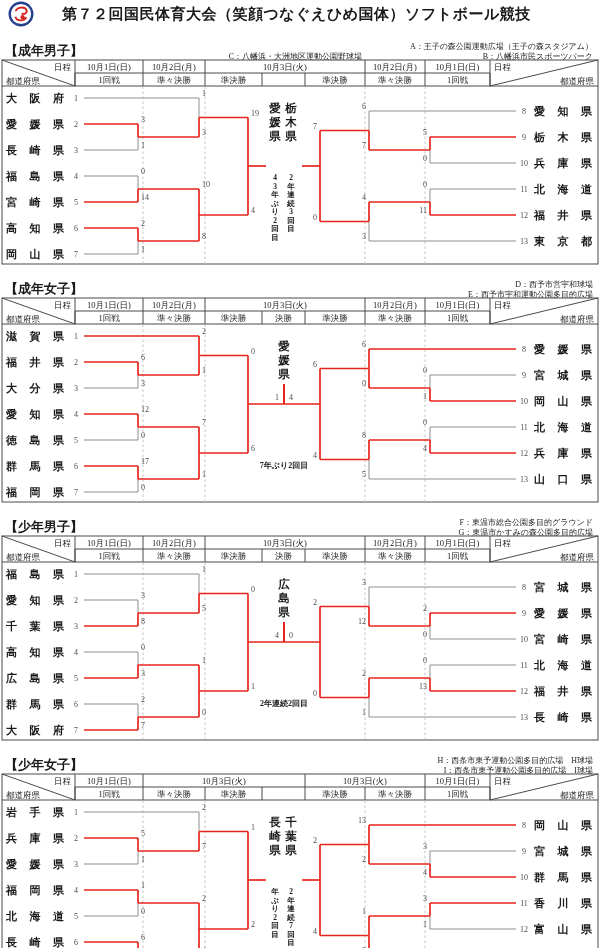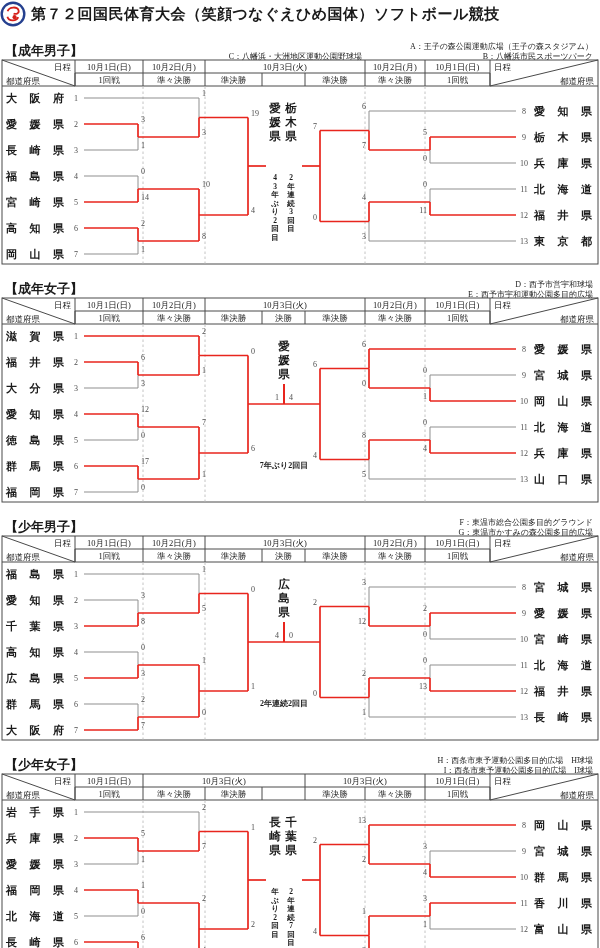--- a/index.html
+++ b/index.html
@@ -1,19 +1,19 @@
 <!DOCTYPE html>
 <html><head>
 <meta charset="utf-8">
 <style>
   html,body{margin:0;padding:0;background:#ffffff;}
   body{width:600px;height:948px;overflow:hidden;
        font-family:"Liberation Serif","DejaVu Serif",serif;color:#1a1a1a;}
   .page{width:600px;height:948px;position:relative;background:#fff;}
-  header.page-head{display:flex;align-items:center;height:28px;gap:5px;}
+  header.page-head{display:flex;align-items:center;height:28px;padding-left:8px;gap:28px;}
   header.page-head h1{font-size:15px;font-weight:600;margin:0;letter-spacing:.5px;white-space:nowrap;}
   #brackets section{display:block;height:226px;margin-top:12px;}
   #brackets svg{display:block;}
   footer.page-foot{height:16px;text-align:right;padding-right:12px;font-size:9px;line-height:14px;}
 </style>
 </head>
 <body>
 
 <div class="page">
   <header class="page-head">

